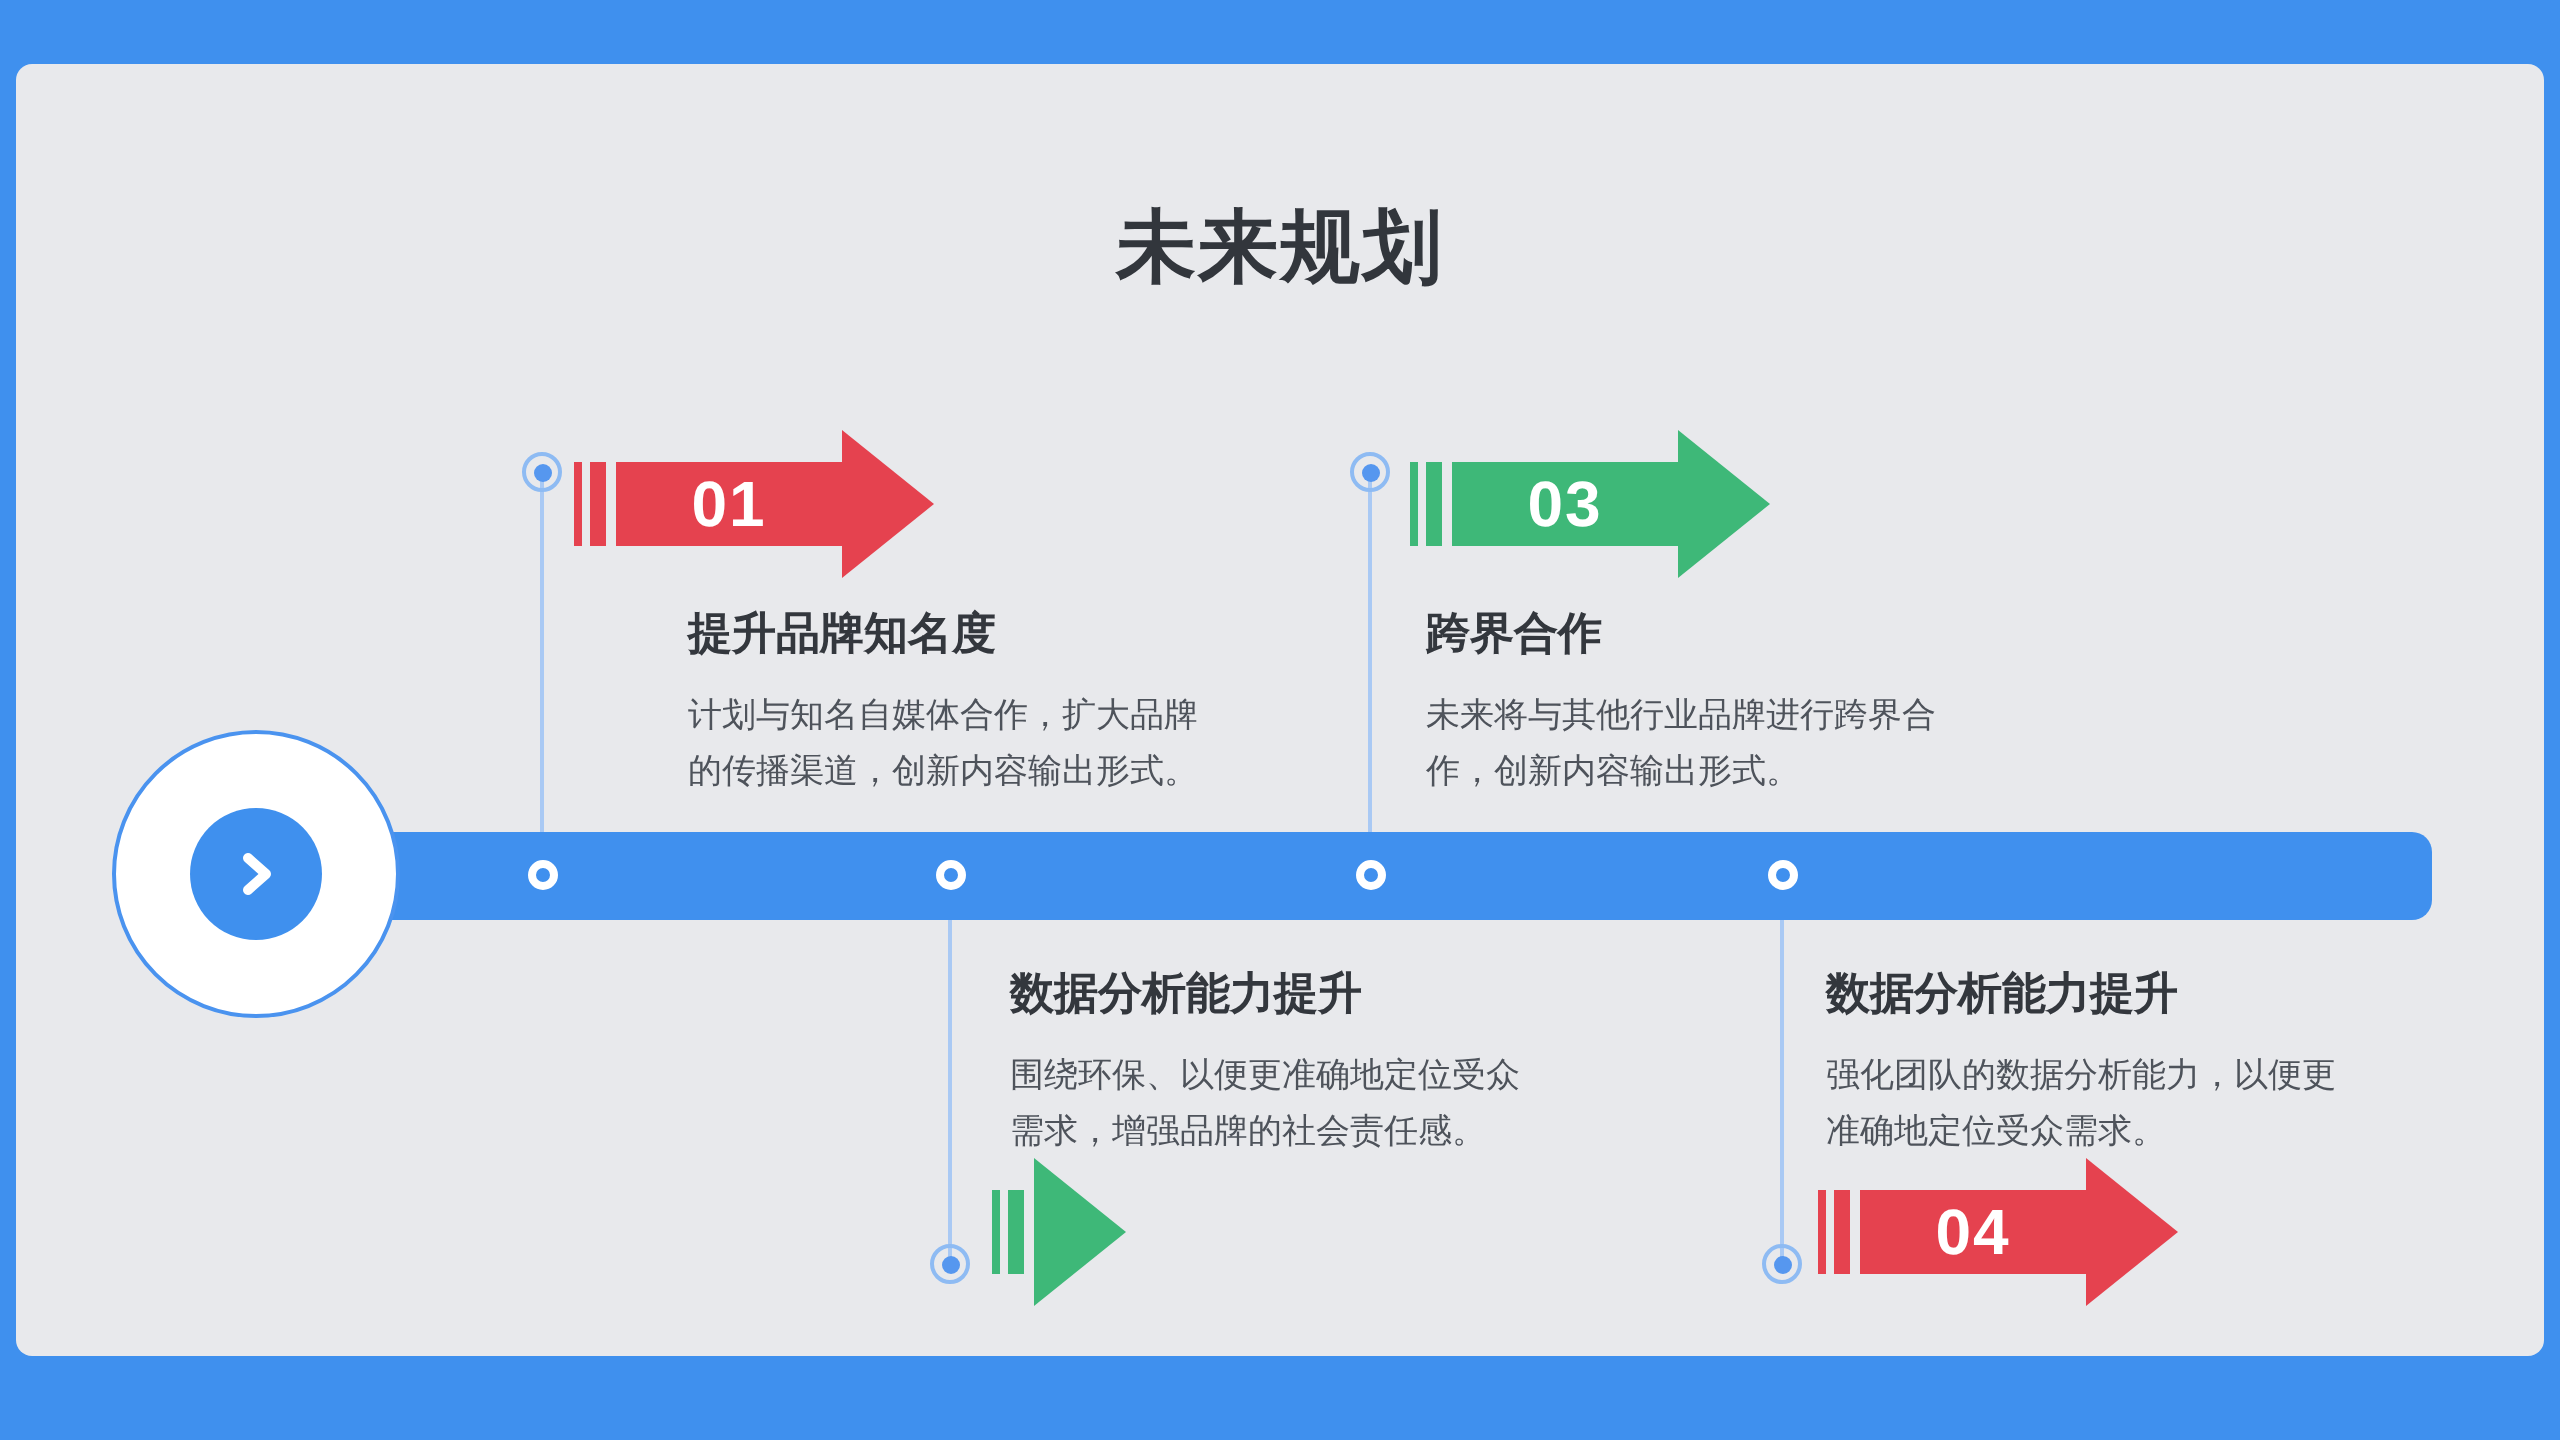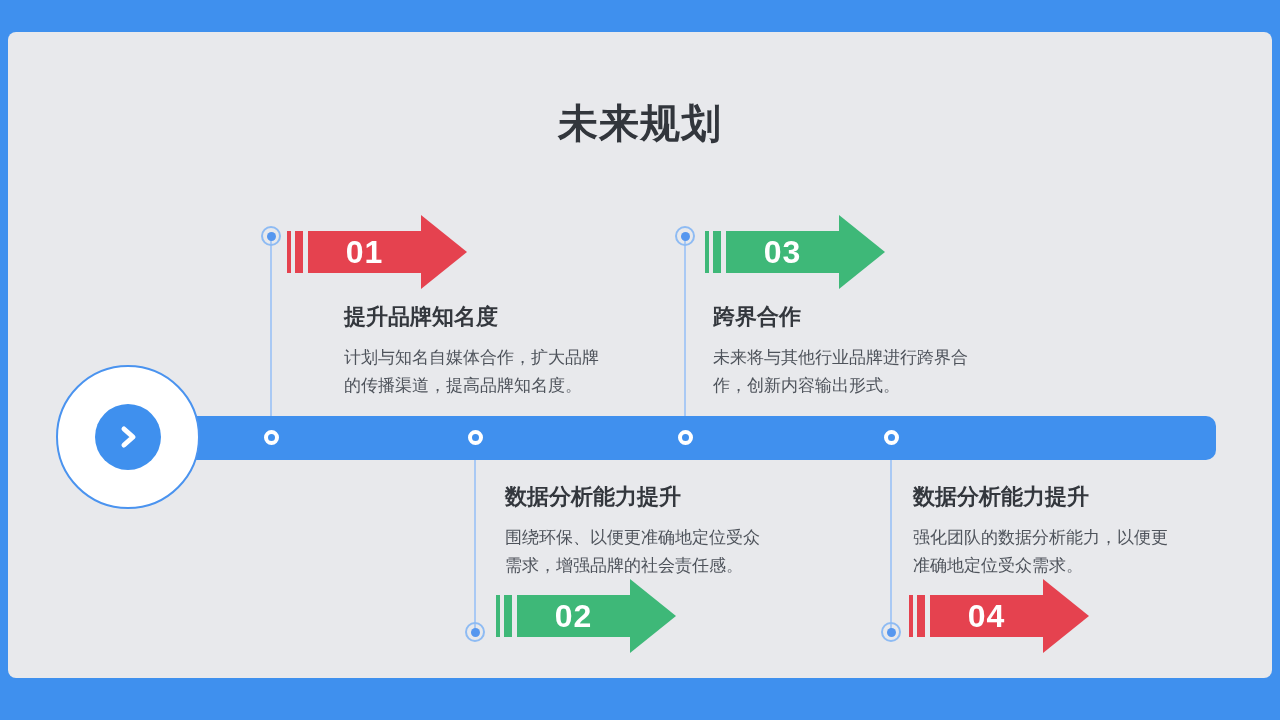--- a/index.html
+++ b/index.html
@@ -120,39 +120,38 @@
 
   <div class="arrow red ar-1">
     <div class="stripe1"></div>
     <div class="stripe2"></div>
     <div class="arrow-body">01</div>
     <div class="arrow-head"></div>
   </div>
   <div class="arrow green ar-2">
     <div class="stripe1"></div>
     <div class="stripe2"></div>
-    <div class="arrow-body">02</div>
     <div class="arrow-head"></div>
   </div>
   <div class="arrow green ar-3">
     <div class="stripe1"></div>
     <div class="stripe2"></div>
     <div class="arrow-body">03</div>
     <div class="arrow-head"></div>
   </div>
   <div class="arrow red ar-4">
     <div class="stripe1"></div>
     <div class="stripe2"></div>
     <div class="arrow-body">04</div>
     <div class="arrow-head"></div>
   </div>
 
   <div class="text-block tb-1">
     <h2 class="tb-heading">提升品牌知名度</h2>
-    <p class="tb-body">计划与知名自媒体合作，扩大品牌的传播渠道，提高品牌知名度。</p>
+    <p class="tb-body">计划与知名自媒体合作，扩大品牌的传播渠道，创新内容输出形式。</p>
   </div>
   <div class="text-block tb-2">
     <h2 class="tb-heading">数据分析能力提升</h2>
     <p class="tb-body">围绕环保、以便更准确地定位受众需求，增强品牌的社会责任感。</p>
   </div>
   <div class="text-block tb-4">
     <h2 class="tb-heading">数据分析能力提升</h2>
     <p class="tb-body">强化团队的数据分析能力，以便更准确地定位受众需求。</p>
   </div>
   <div class="text-block tb-3">

